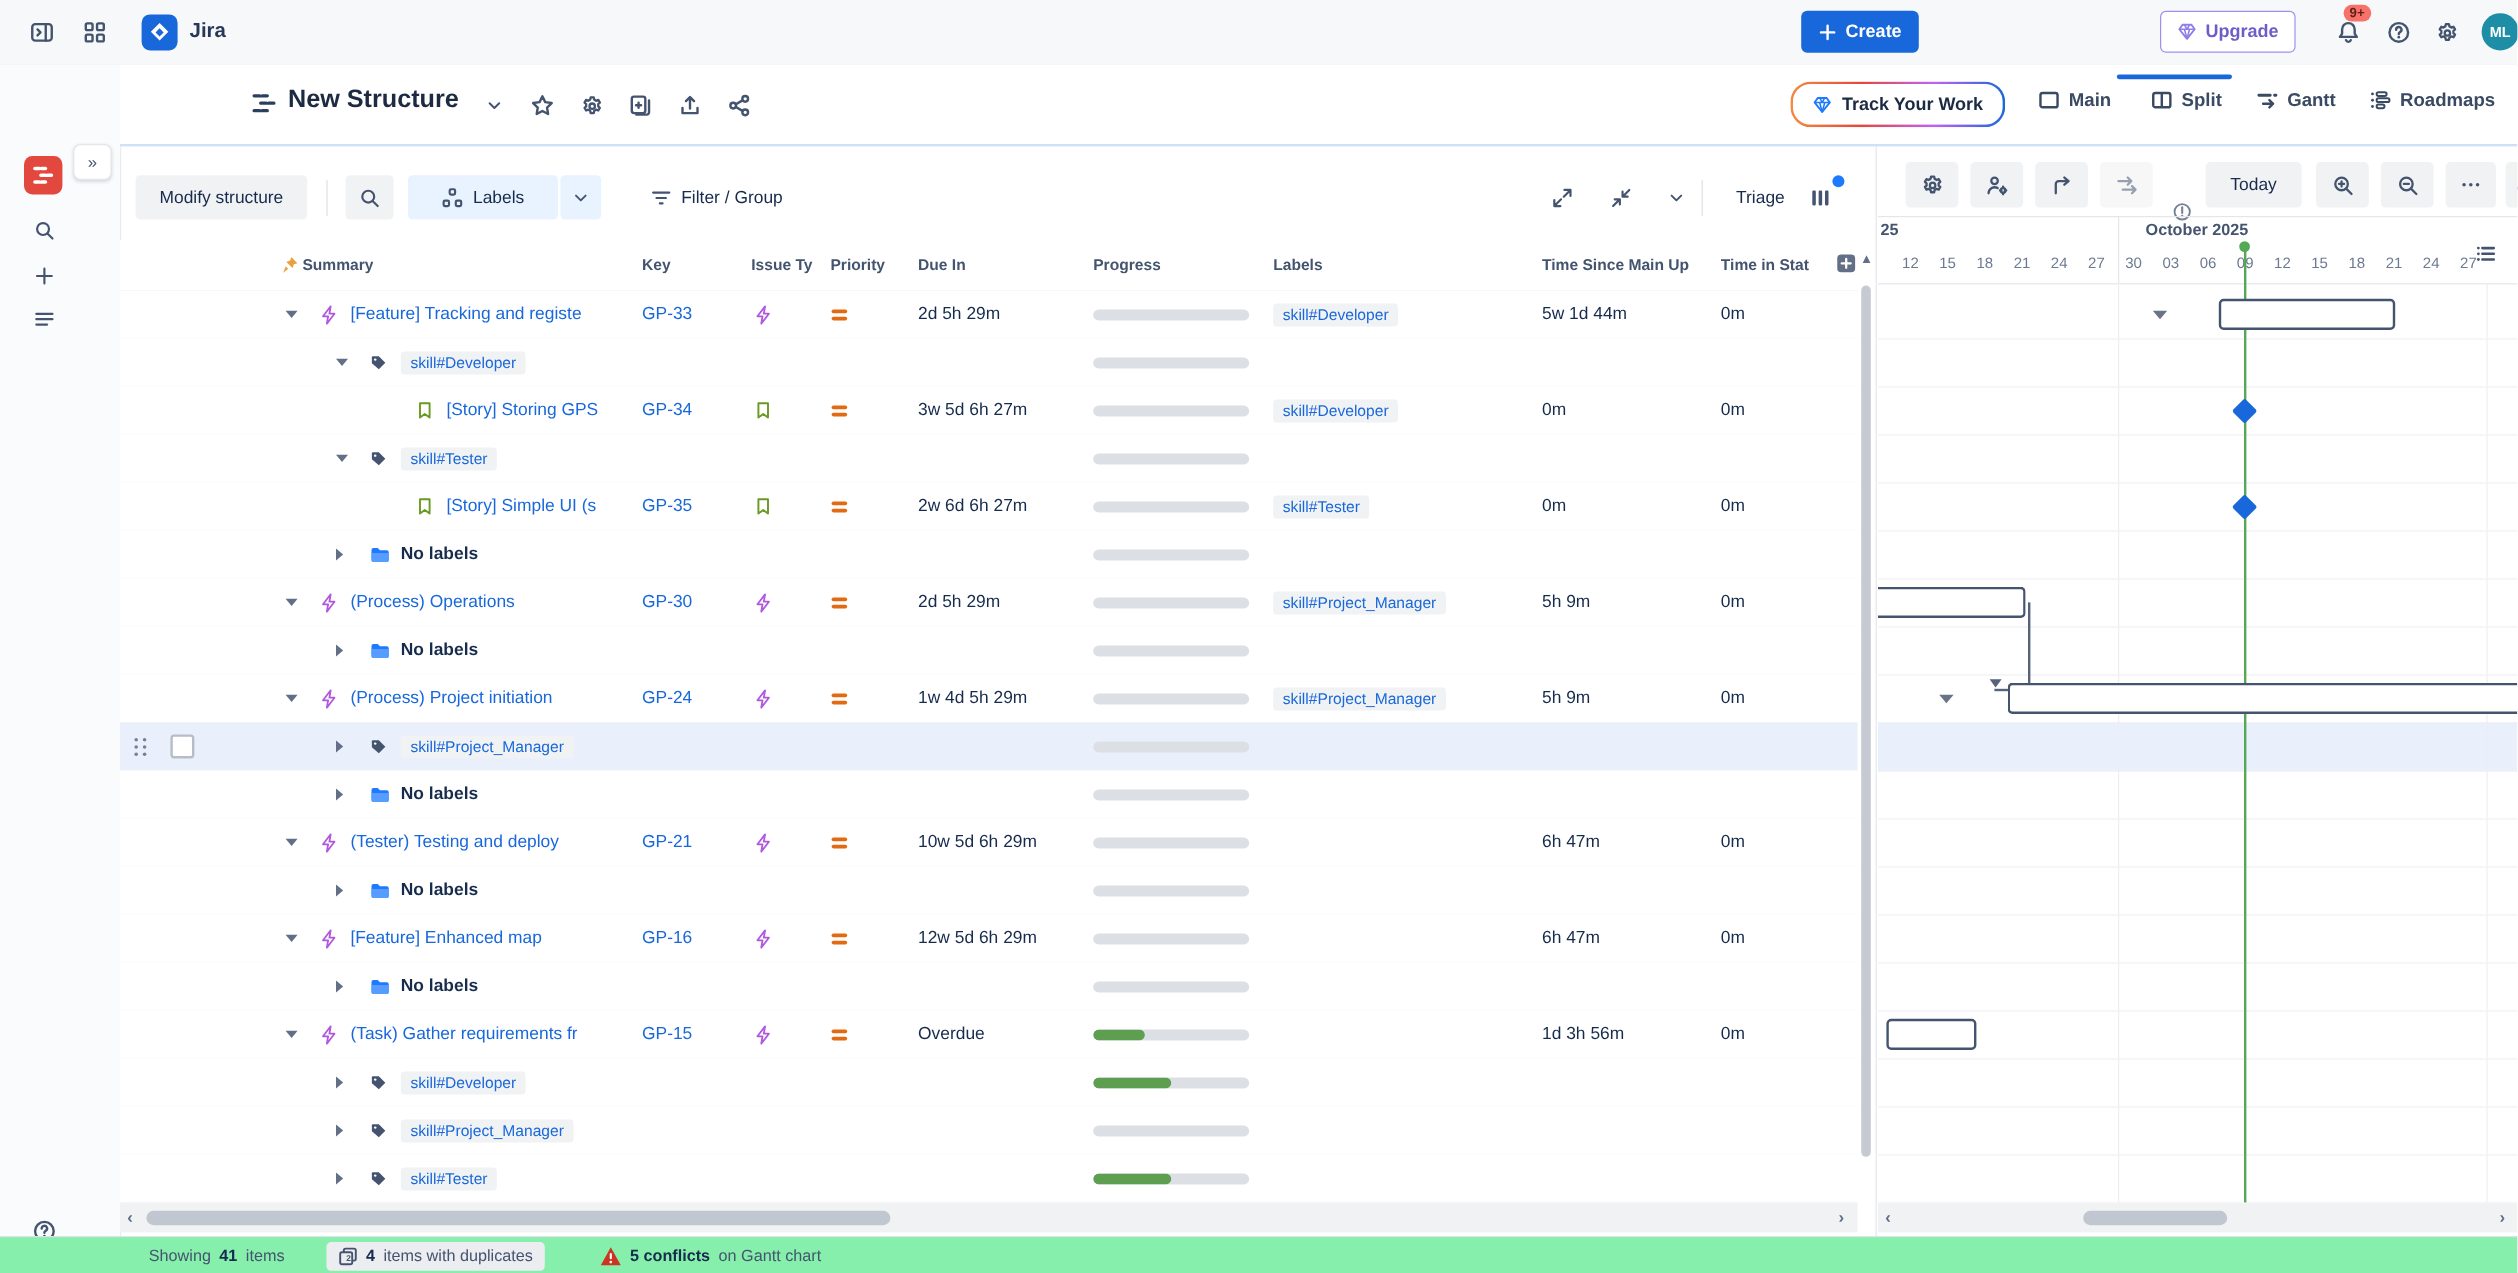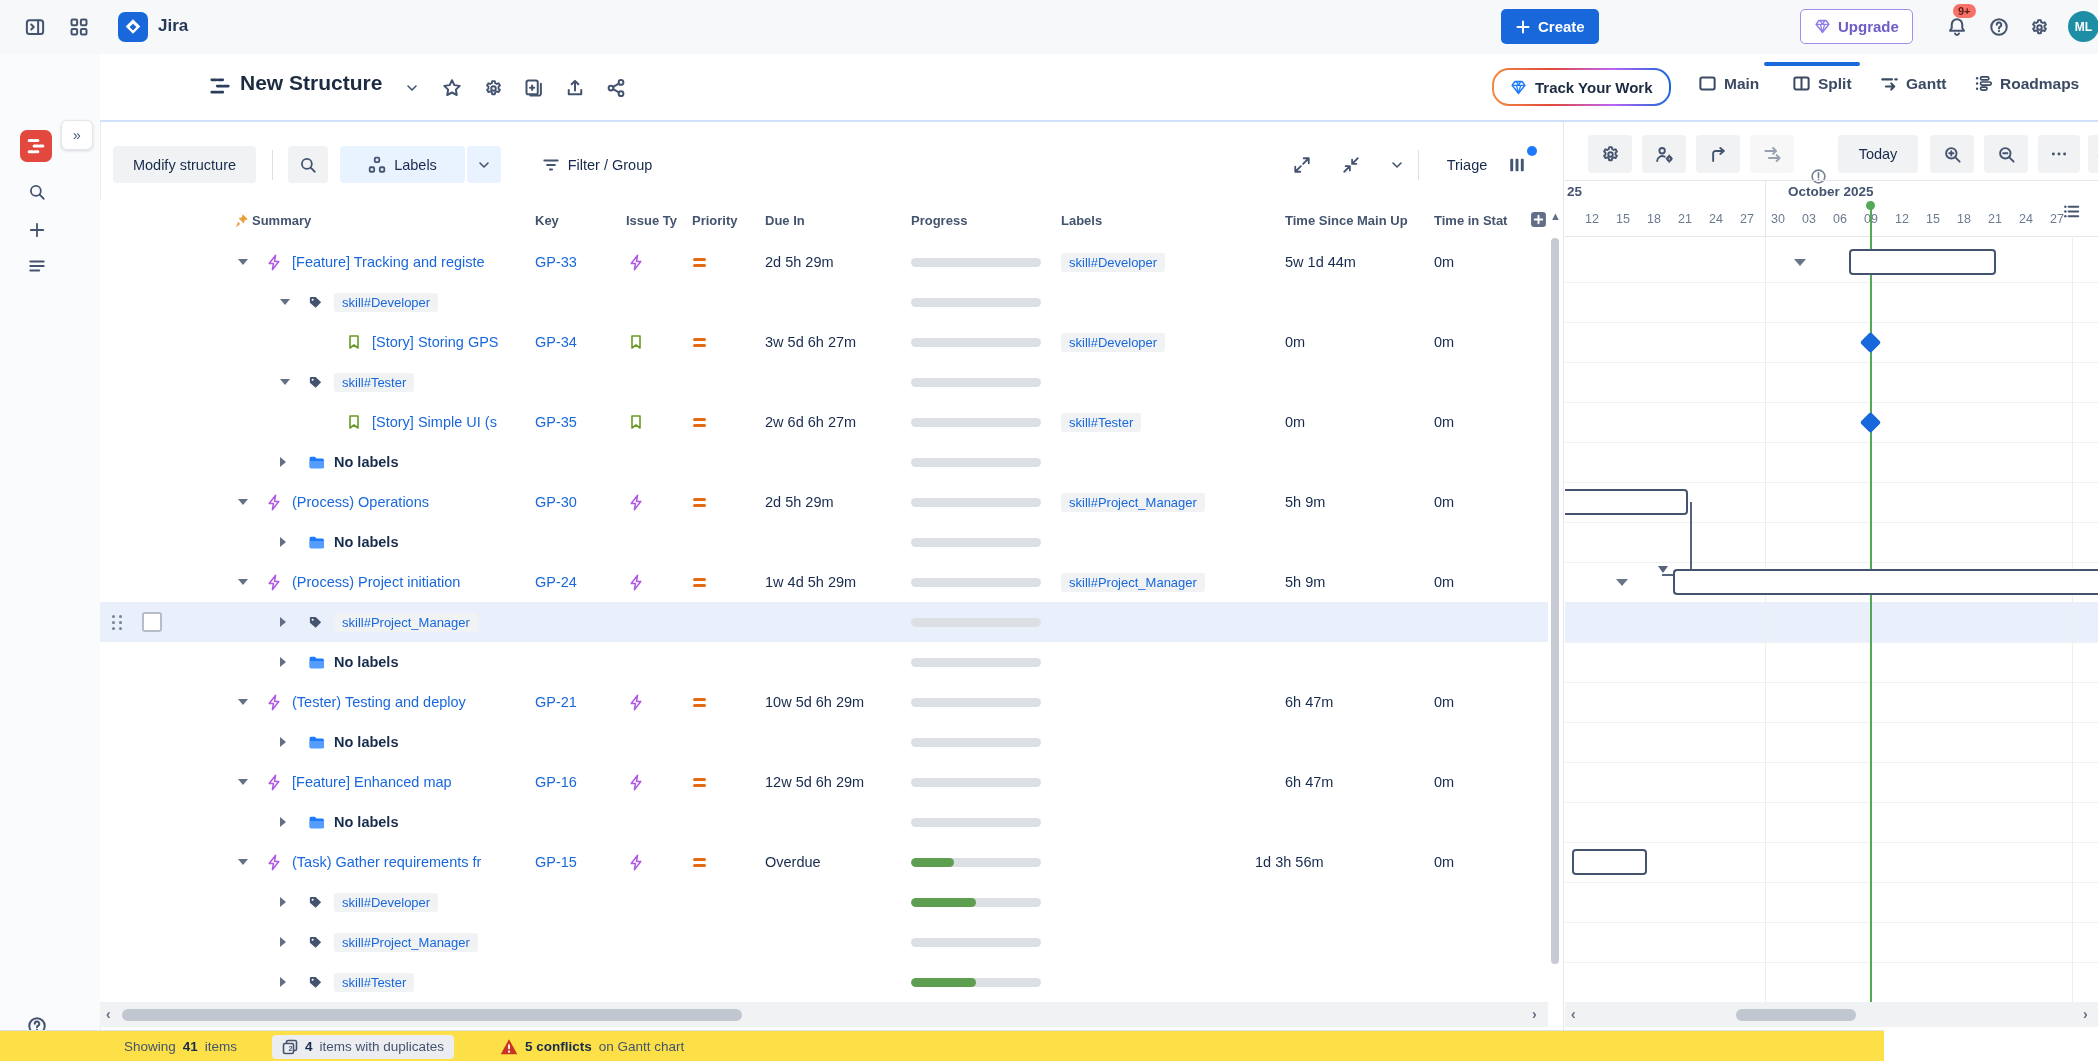--- a/index.html
+++ b/index.html
@@ -70,21 +70,21 @@
   .g-day{position:absolute;top:212px;font-size:12.5px;color:#6B7A90;width:26px;text-align:center;}
   .g-band{position:absolute;left:1565px;width:533px;height:40px;border-bottom:1px solid #F0F1F3;}
   .g-vline{position:absolute;top:236px;width:1px;height:766px;background:#ECEEF1;}
   .today-line{position:absolute;left:1870px;top:205px;width:2px;height:797px;background:#53A956;z-index:2;}
   .today-dot{position:absolute;left:1866px;top:201px;width:9px;height:9px;border-radius:50%;background:#53A956;z-index:3;}
   .gbar{position:absolute;height:26px;background:#fff;border:2px solid #44546F;border-radius:4px;box-sizing:border-box;z-index:3;cursor:pointer;}
   .gdiamond{position:absolute;width:15px;height:15px;background:#1868DB;transform:rotate(45deg);border-radius:2px;z-index:4;cursor:pointer;}
   .gchev{position:absolute;width:0;height:0;border-left:6px solid transparent;border-right:6px solid transparent;border-top:7px solid #697586;z-index:3;cursor:pointer;}
   .conn{position:absolute;background:#56637A;z-index:2;}
   
-  .statusbar{position:absolute;left:0;top:1030px;width:1884px;height:31px;background:#fde047;border-top:1px solid #DEE1E6;font-size:13.5px;color:#44546F;}
+  .statusbar{position:absolute;left:0;top:1030px;width:2098px;height:31px;background:#86efac;border-top:1px solid #DEE1E6;font-size:13.5px;color:#44546F;}
   .sb-item{position:absolute;top:0;height:31px;display:flex;align-items:center;gap:7px;}
   .sb-badge{background:#ECEDF0;border-radius:4px;padding:4px 10px;display:flex;align-items:center;gap:7px;cursor:pointer;}
   .b{font-weight:700;color:#172B4D;}
 </style>
 </head>
 <body>
 
 <div class="app">
 
   <div class="topbar">
@@ -982,21 +982,21 @@
           </span>
         </div>
         <div class="cell" style="left: 665px;">
           <span>Overdue</span>
         </div>
         <div class="cell" style="left: 811px;">
           <span class="pbar">
             <i style="width:33%"></i>
           </span>
         </div>
-        <div class="cell" style="left: 1155px; align-items: center;">
+        <div class="cell" style="left: 1185px; align-items: center;">
           <span>1d 3h 56m</span>
         </div>
         <div class="cell" style="left: 1334px;">
           <span>0m</span>
         </div>
       </div>
       <div class="trow" style="top: 640px;">
         <div class="cell" style="left: 180px;">
           <span class="tri right"></span>
         </div>

